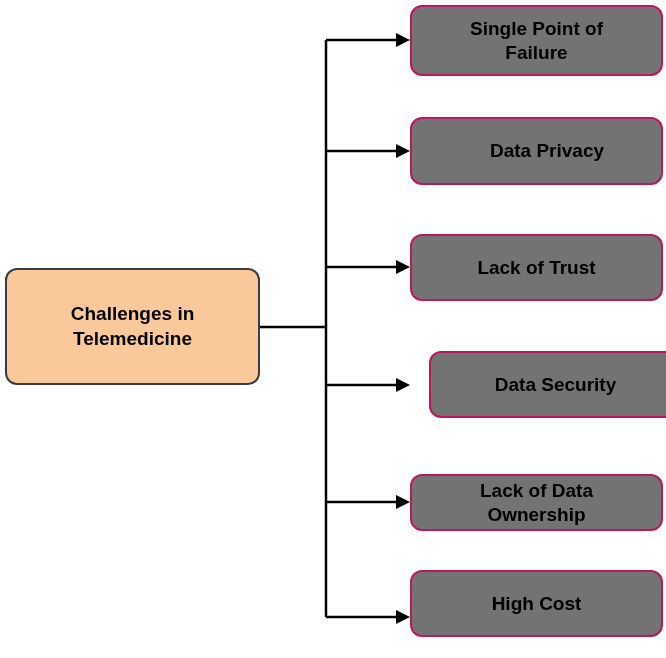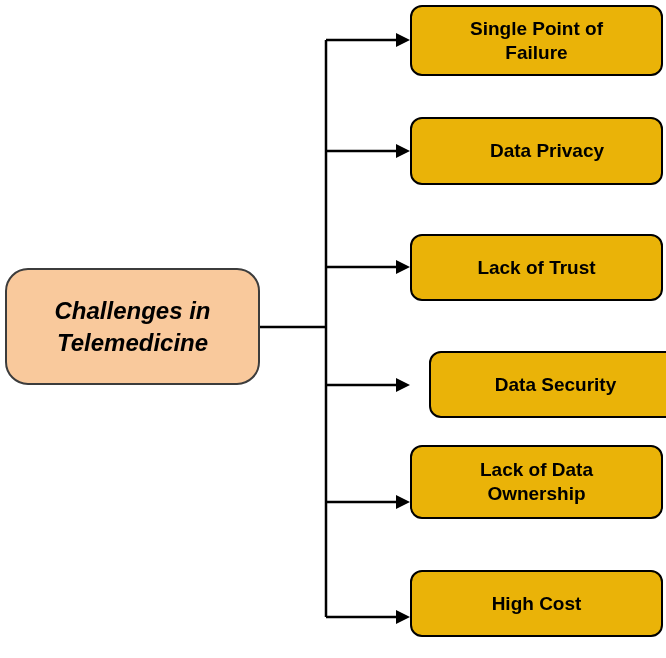--- a/index.html
+++ b/index.html
@@ -28,47 +28,46 @@
     align-items: center;
     justify-content: center;
     text-align: center;
     font-weight: bold;
     color: #000000;
     box-sizing: border-box;
   }
   .node {
     left: 410px;
     width: 253px;
-    background: #eab308;
-    border: 2px solid #000000;
+    background: #737373;
+    border: 2px solid #be185d;
     border-radius: 12px;
     font-size: 19px;
     line-height: 1.25;
   }
   .root-node {
     left: 5px;
     top: 268px;
     width: 255px;
     height: 117px;
     background: #f9c99c;
     border: 2px solid #3c3c3c;
-    border-radius: 23px;
-    font-size: 24px;
+    border-radius: 12px;
+    font-size: 19px;
     line-height: 1.3;
-    font-style: italic;
   }
   .node-label, .root-label {
     white-space: pre-line;
     padding: 2px 8px;
   }
   .n1 { top: 5px;   height: 71px; }
   .n2 { top: 117px; height: 68px; padding-left: 21px; }
   .n3 { top: 234px; height: 67px; }
   .n4 { top: 351px; height: 67px; margin-left: 19px; }
-  .n5 { top: 445px; height: 74px; }
+  .n5 { top: 474px; height: 57px; }
   .n6 { top: 570px; height: 67px; }
 </style>
 </head>
 <body>
 
 <div class="canvas">
 
   <svg class="connectors" viewBox="0 0 666 658" xmlns="http://www.w3.org/2000/svg">
 
     <line x1="260" y1="327" x2="326" y2="327" stroke="#000000" stroke-width="2.5"></line>

